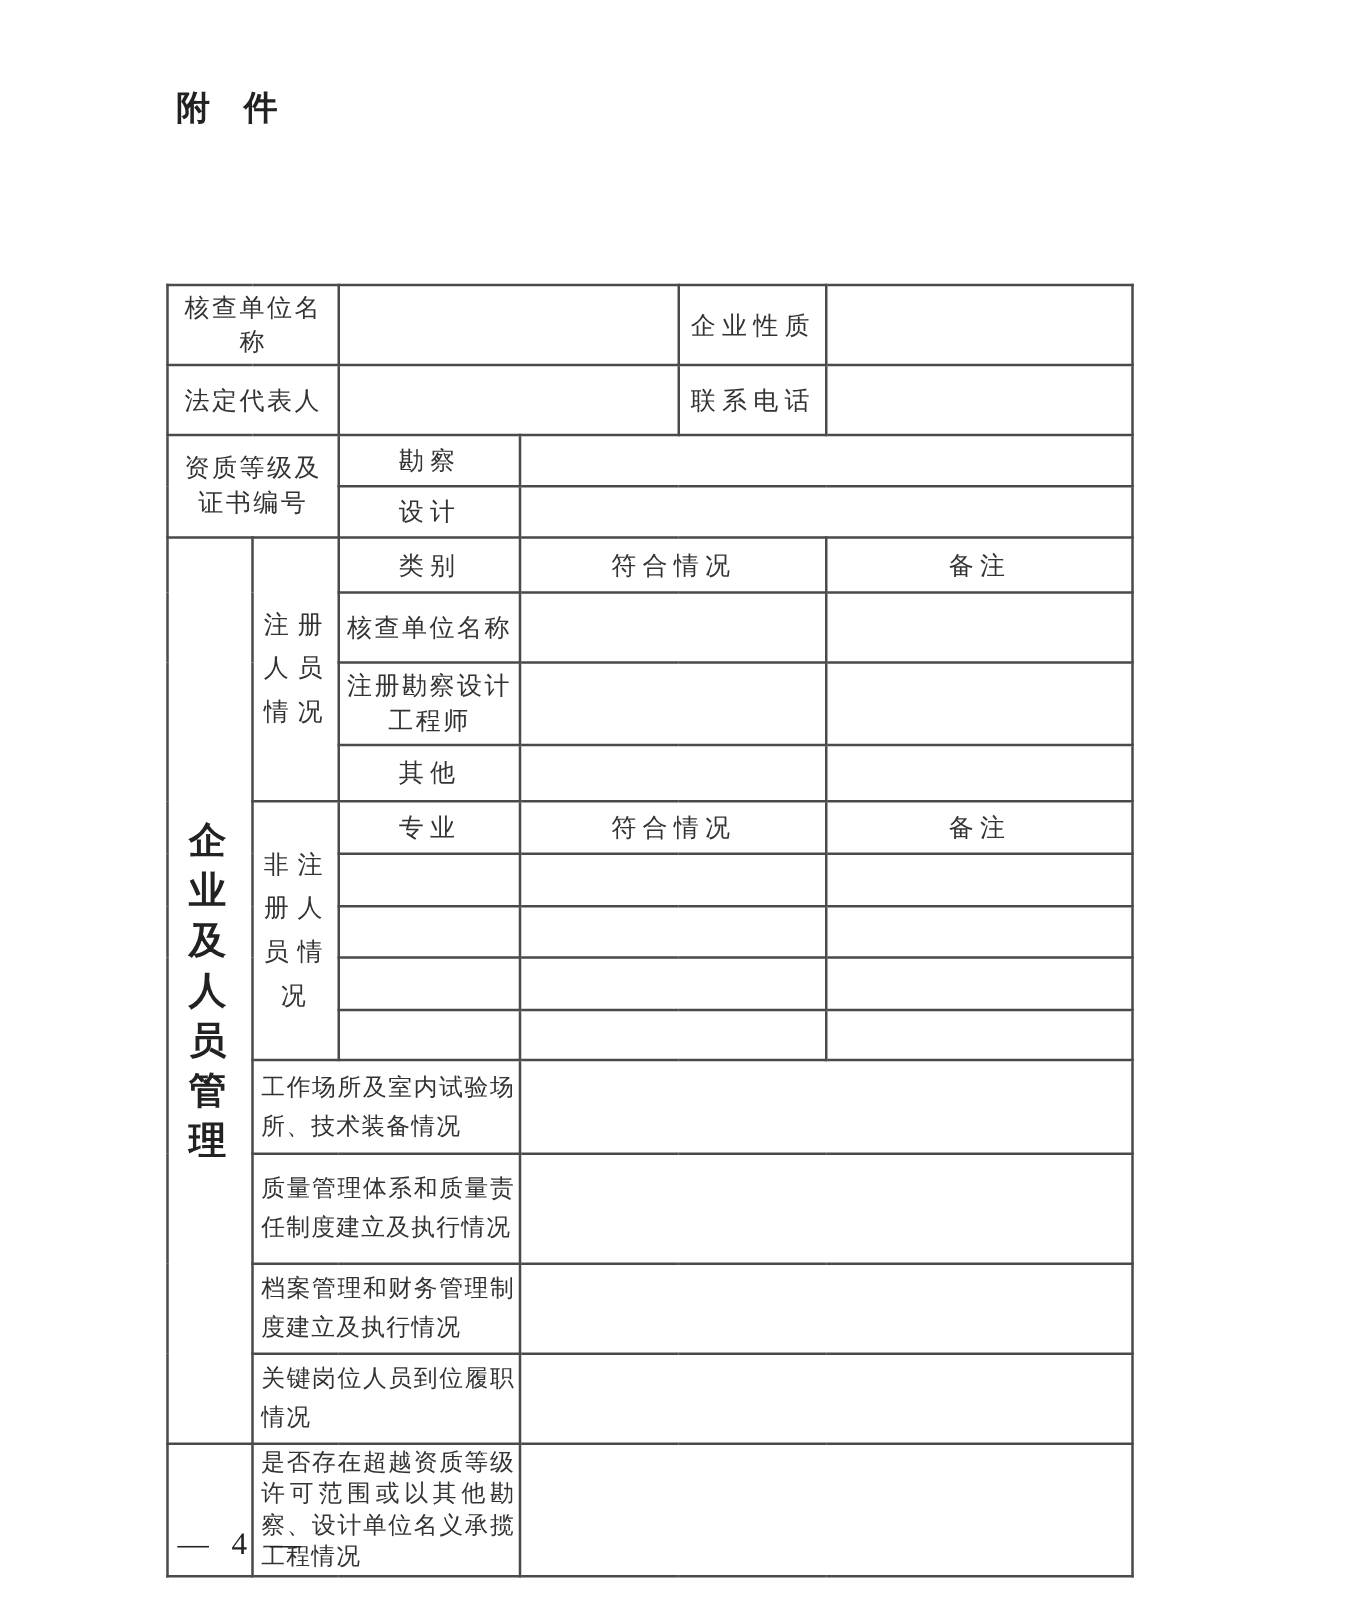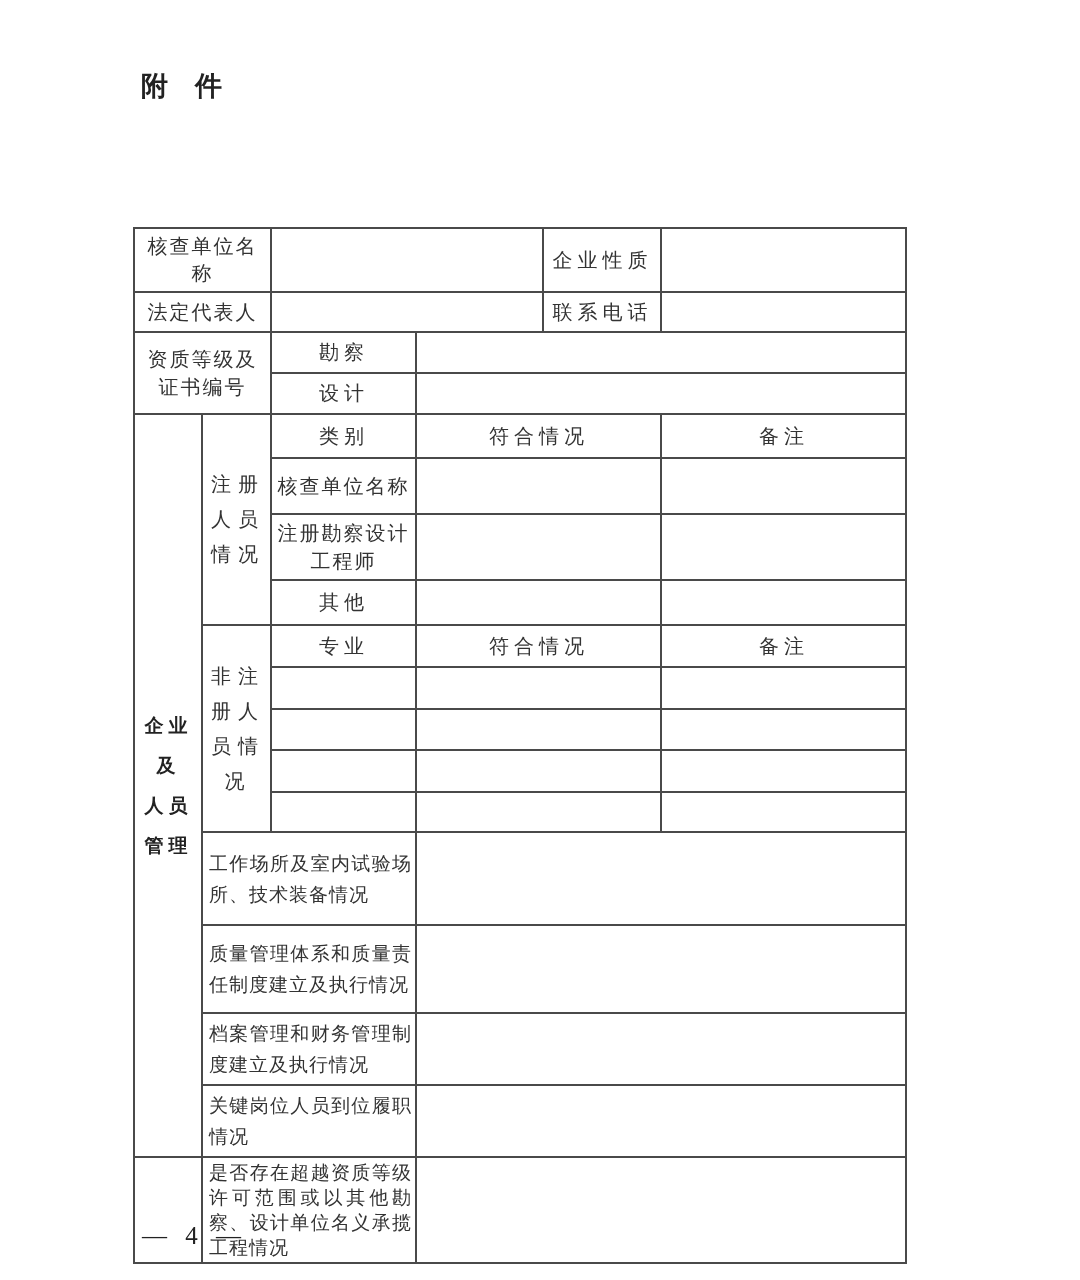--- a/index.html
+++ b/index.html
@@ -37,21 +37,21 @@
     font-size: 20px; padding: 4px; color: #333;
     overflow: hidden;
   }
 
   
   td.lbl  { letter-spacing: 2px; }
   td.hdr  { letter-spacing: 5px; padding-left: 5px; margin-left: 41px; }      
   td.pre  { white-space: pre-line; line-height: 28px; }
   td.vlabel {                                              
     white-space: pre-line; line-height: 40px;
-    font-weight: 700; font-size: 19px; letter-spacing: 5px; padding-left: 5px;
+    font-weight: 700; font-size: 30px; letter-spacing: 5px; padding-left: 5px;
     color: #222;
   }
   td.vlabel2 {                                             
     white-space: pre-line; line-height: 35px;
     letter-spacing: 7px; padding-left: 7px; font-size: 20px;
   }
   td.mgmt {                                                
     text-align: justify; font-size: 19px; letter-spacing: 1px;
     padding: 4px 3px 4px 6px; line-height: 31px; color: #333;
   }
@@ -81,21 +81,21 @@
   </colgroup>
 
   <tbody>
       <tr style="height:40px">
     <td colspan="2" class="lbl">核查单位名称</td>
     <td colspan="2"></td>
     <td class="hdr">企业性质</td>
     <td></td>
   </tr>
 
-  <tr style="height:40px">
+  <tr style="height:56px">
     <td colspan="2" class="lbl">法定代表人</td>
     <td colspan="2"></td>
     <td class="hdr">联系电话</td>
     <td></td>
   </tr>
 
   <tr style="height:41px">
     <td colspan="2" rowspan="2" class="lbl pre">资质等级及
 证书编号</td>
     <td class="hdr">勘察</td>
@@ -158,21 +158,21 @@
     <td></td>
     <td colspan="2"></td>
     <td></td>
   </tr>
   <tr style="height:40px">
     <td></td>
     <td colspan="2"></td>
     <td></td>
   </tr>
 
-  <tr style="height:93px">
+  <tr style="height:75px">
     <td colspan="2" class="mgmt">工作场所及室内试验场所、技术装备情况</td>
     <td colspan="3"></td>
   </tr>
   <tr style="height:88px">
     <td colspan="2" class="mgmt">质量管理体系和质量责任制度建立及执行情况</td>
     <td colspan="3"></td>
   </tr>
   <tr style="height:59px">
     <td colspan="2" class="mgmt">档案管理和财务管理制度建立及执行情况</td>
     <td colspan="3"></td>

